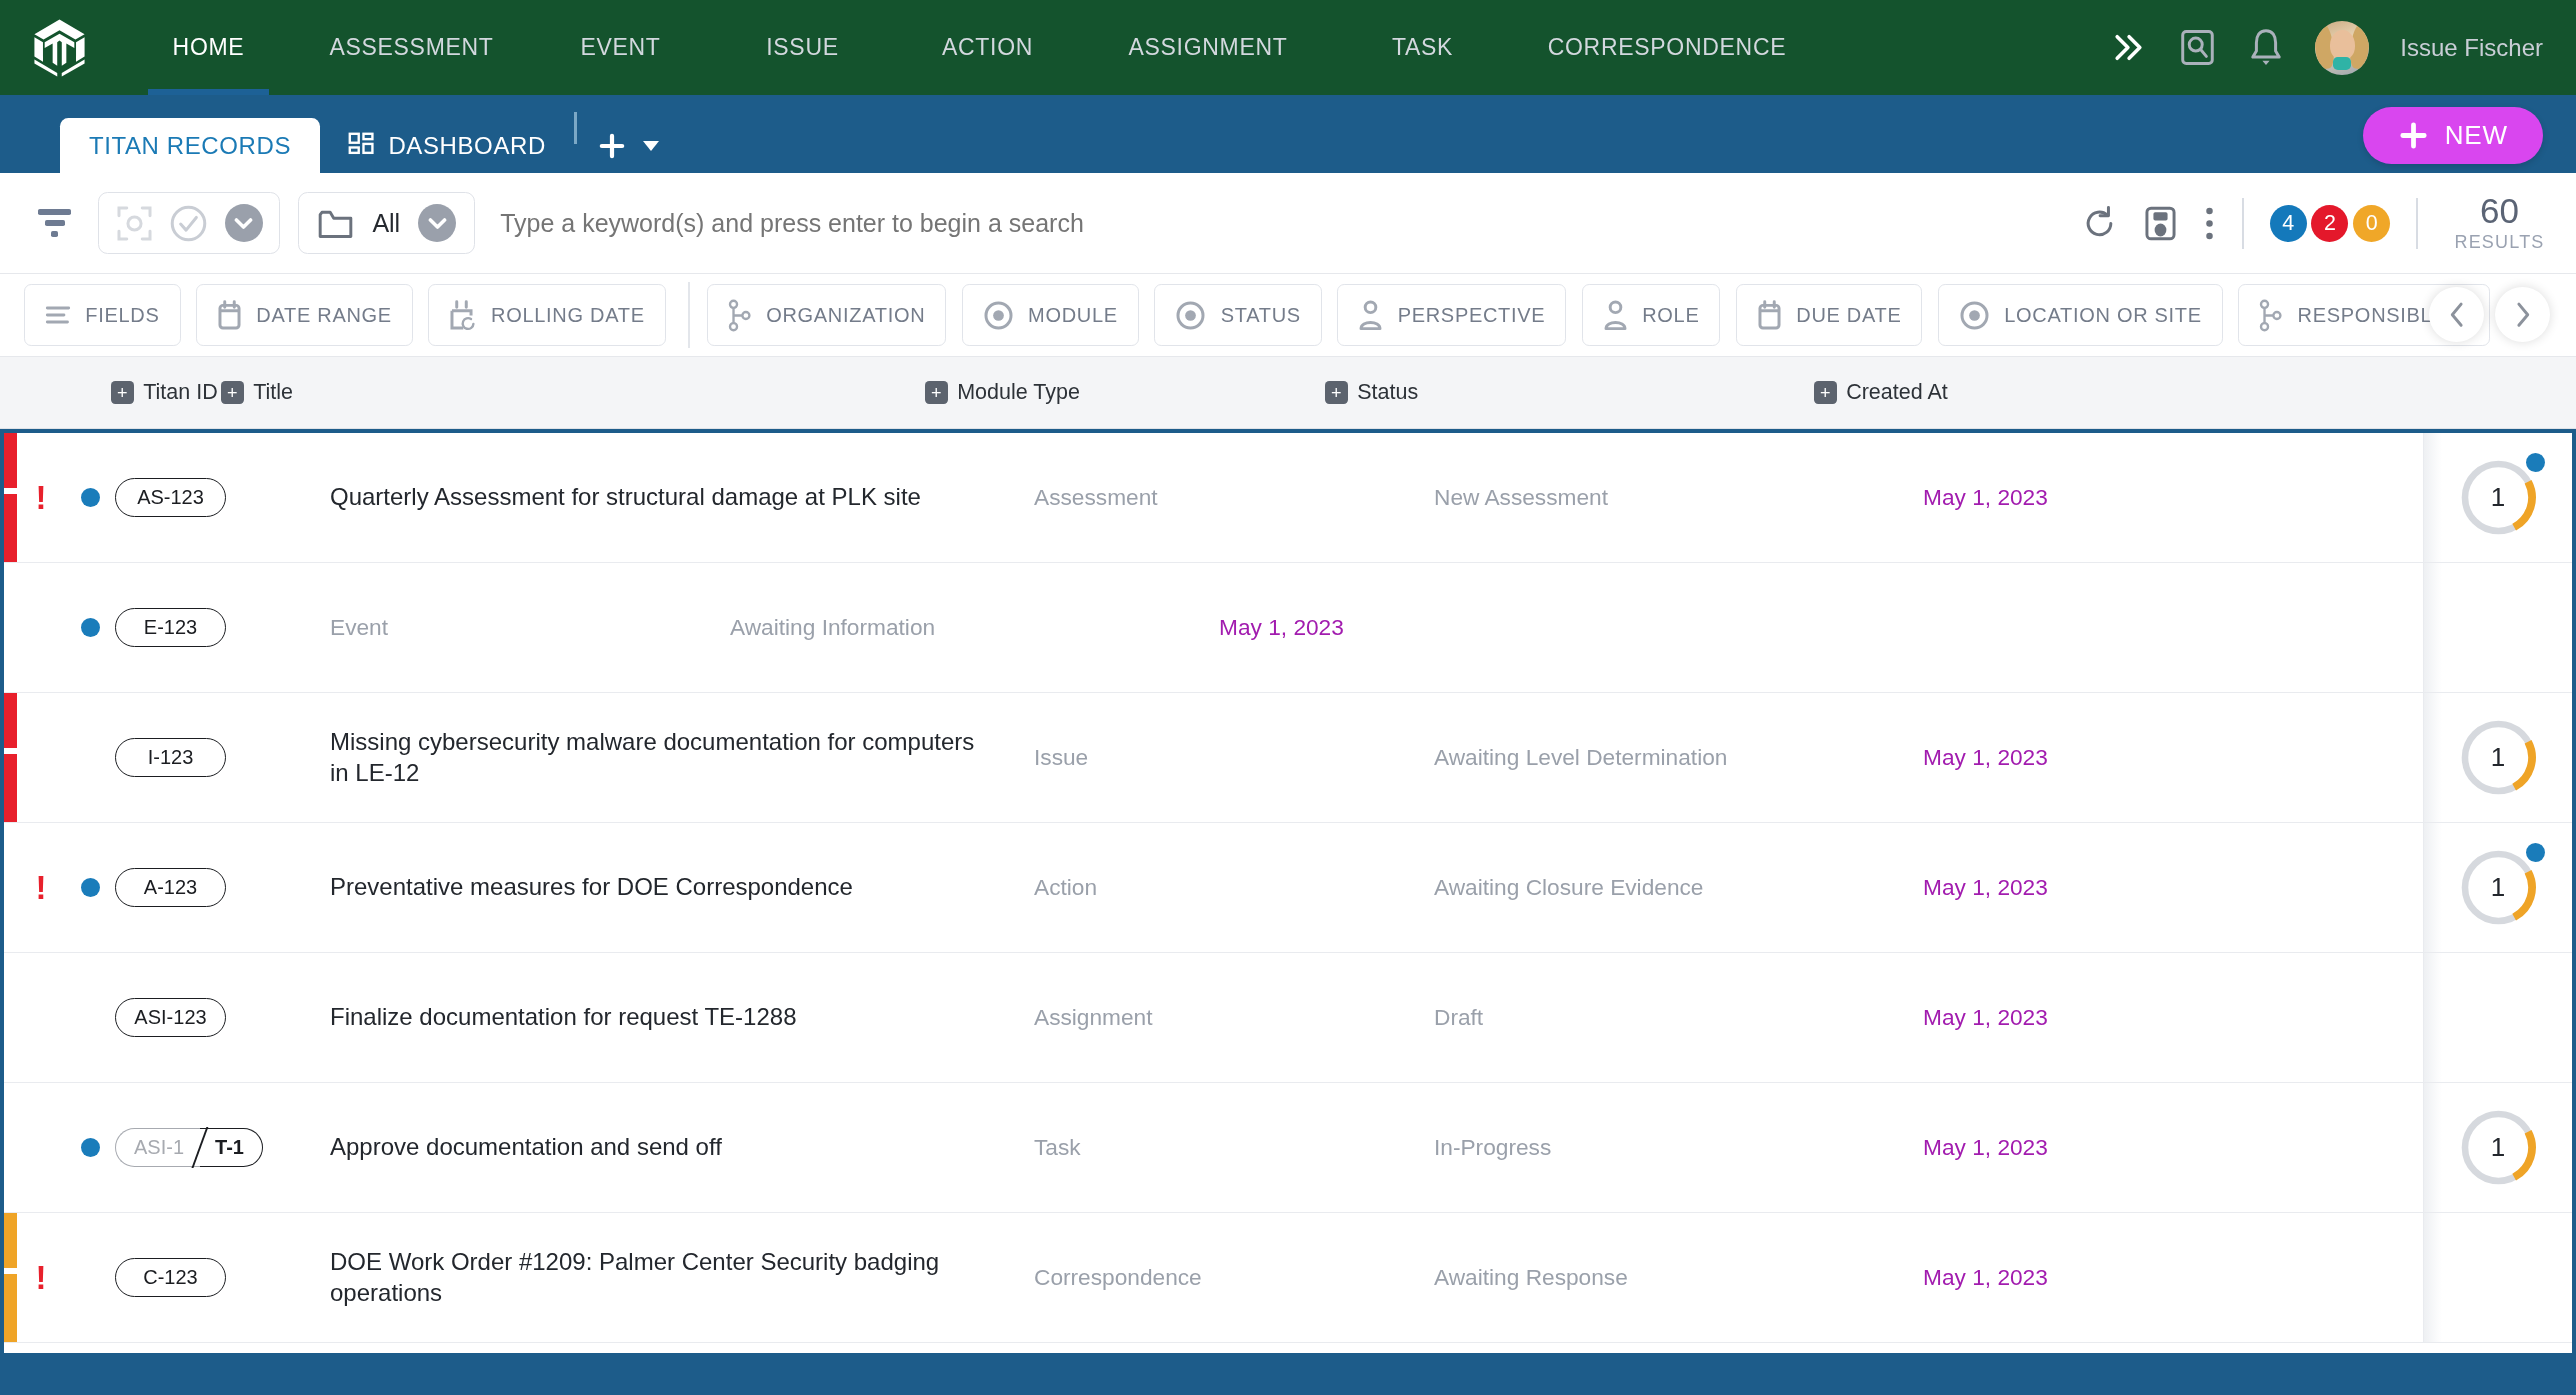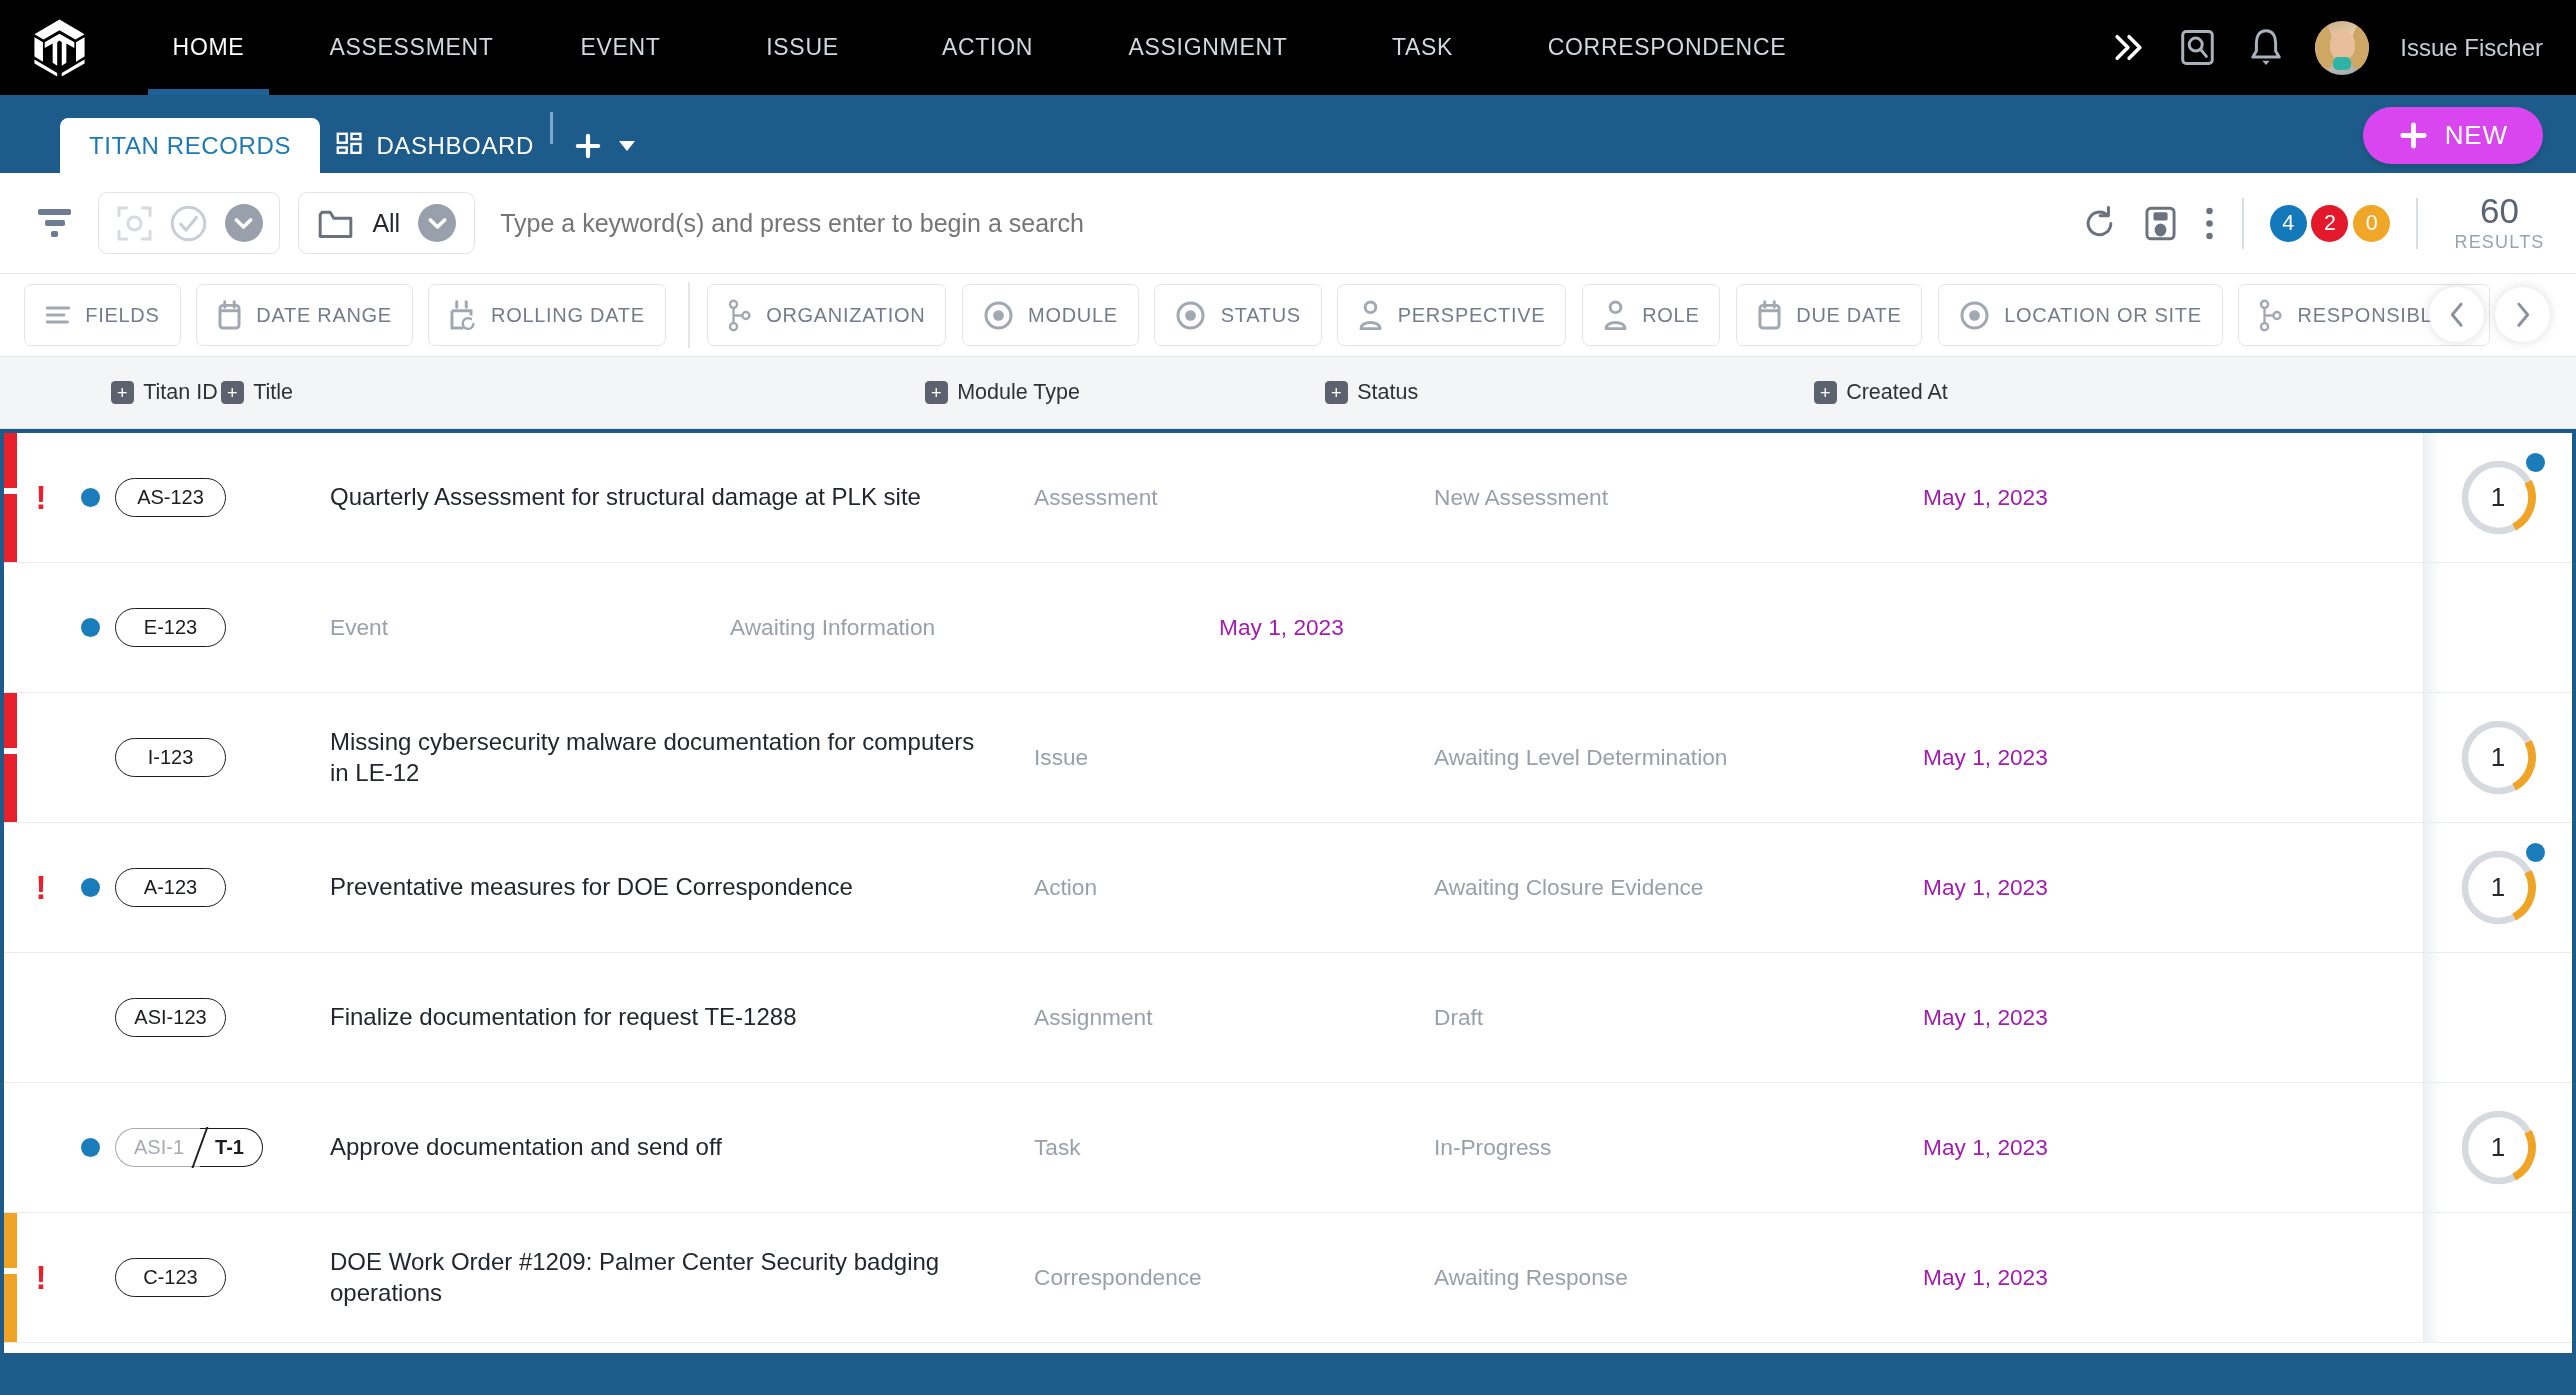--- a/index.html
+++ b/index.html
@@ -6,21 +6,21 @@
   html, body {
     width: 2576px; height: 1395px;
     font-family: "Liberation Sans", sans-serif;
     background: #ffffff;
     overflow: hidden;
   }
   .app { width: 2576px; height: 1395px; display: flex; flex-direction: column; position: relative; }
 
   
   .topnav {
-    height: 95px; background: #000000; display: flex; align-items: center;
+    height: 95px; background: #14532d; display: flex; align-items: center;
     flex: 0 0 95px; position: relative;
   }
   .logo-wrap { width: 119px; display: flex; align-items: center; justify-content: center; }
   .logo { width: 57px; height: 60px; }
   .nav-items { display: flex; align-items: center; height: 95px; flex: 1; }
   .nav-item {
     color: #d3d8de; font-size: 23px; letter-spacing: 0.7px;
     padding: 0 0px; height: 95px; display: flex; align-items: center;
     justify-content: center; position: relative; cursor: pointer;
   }
@@ -62,21 +62,21 @@
     height: 78px; background: #1d5c8a; flex: 0 0 78px;
     display: flex; align-items: flex-end; padding-left: 60px; position: relative;
   }
   .tab-active {
     background: #ffffff; color: #1b7ab5; font-size: 24px; letter-spacing: 0.6px;
     height: 55px; display: flex; align-items: center; padding: 0 29px;
     border-radius: 8.3px 8.3px 0 0; font-weight: 400; cursor: pointer;
   }
   .tab-link {
     color: #ffffff; font-size: 24px; letter-spacing: 0.6px; height: 55px;
-    display: flex; align-items: center; gap: 13px; padding: 0 16px; cursor: pointer; justify-content: flex-end;
+    display: flex; align-items: center; gap: 13px; padding: 0 28px; cursor: pointer; justify-content: flex-end;
   }
   .tab-divider { width: 1.8px; height: 32px; background: #7ba8c6; align-self: center; margin-bottom: 13px; }
   .tab-plus {
     color: #ffffff; font-size: 32px; height: 55px; display: flex; align-items: center;
     gap: 15.5px; padding: 0 20px; cursor: pointer;
   }
   .caret-sm { width: 0; height: 0; border-left: 8.3px solid transparent; border-right: 8.3px solid transparent; border-top: 10.7px solid #ffffff; }
   .new-btn {
     position: absolute; right: 33px; top: 12px;
     background: #d946ef; color: #ffffff; border-radius: 36px;

